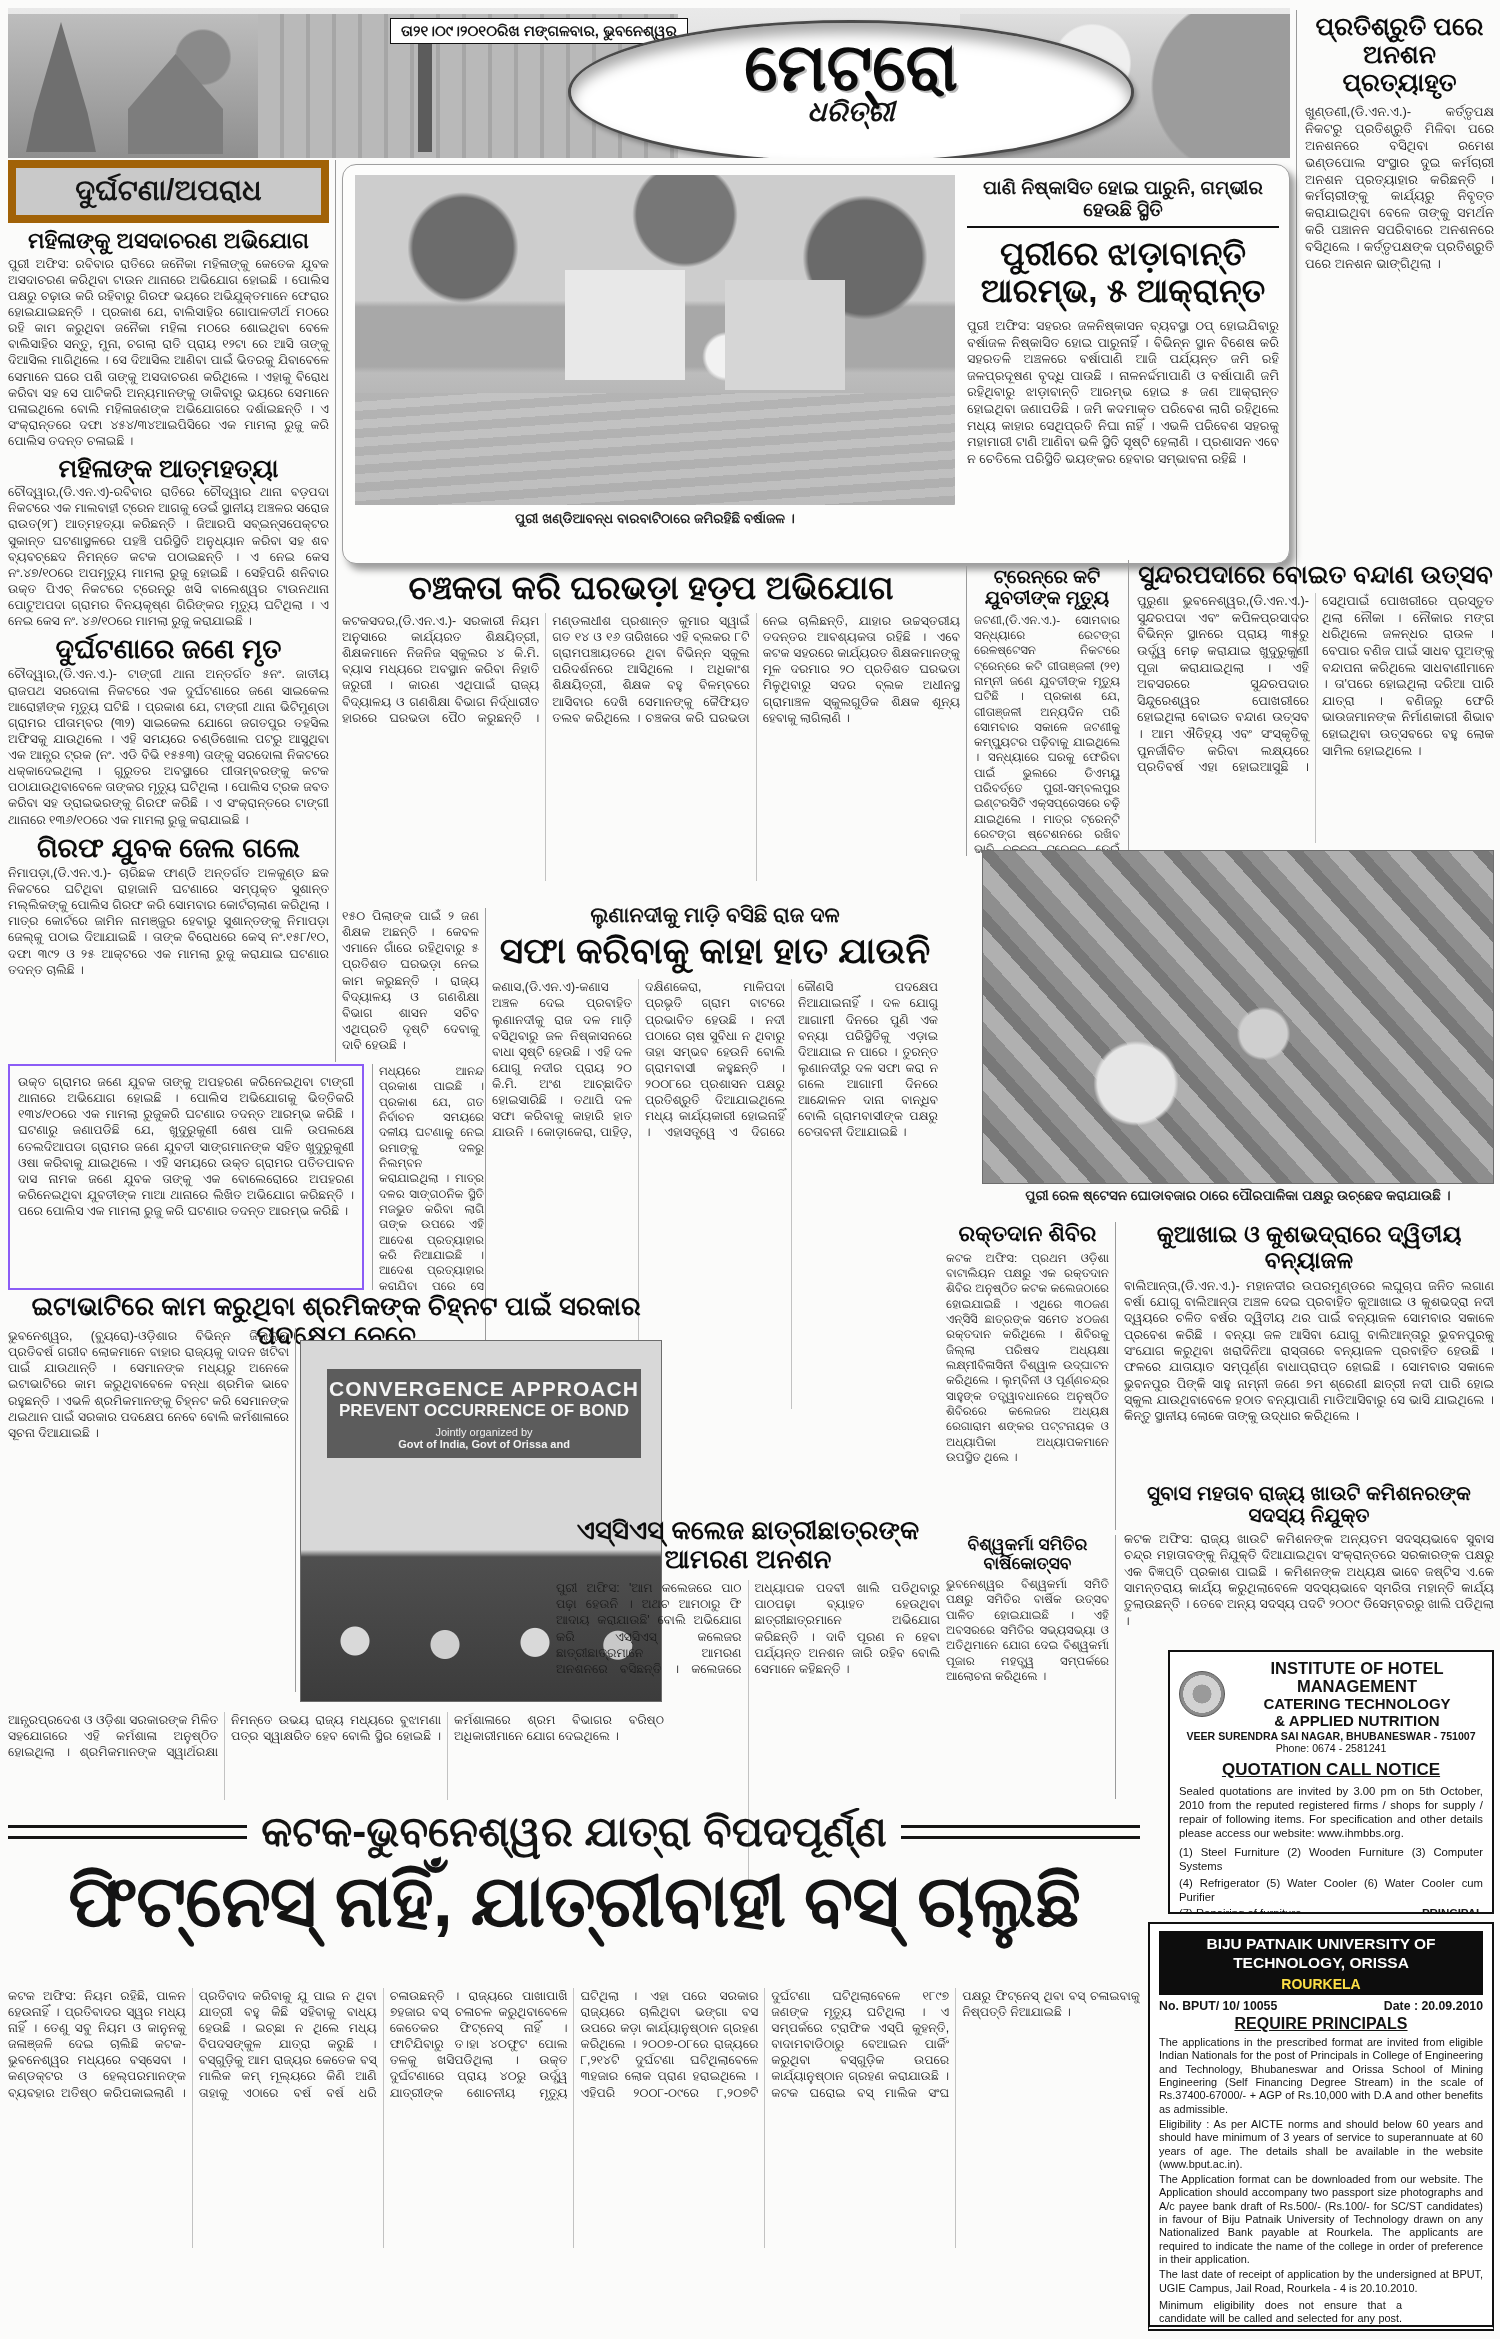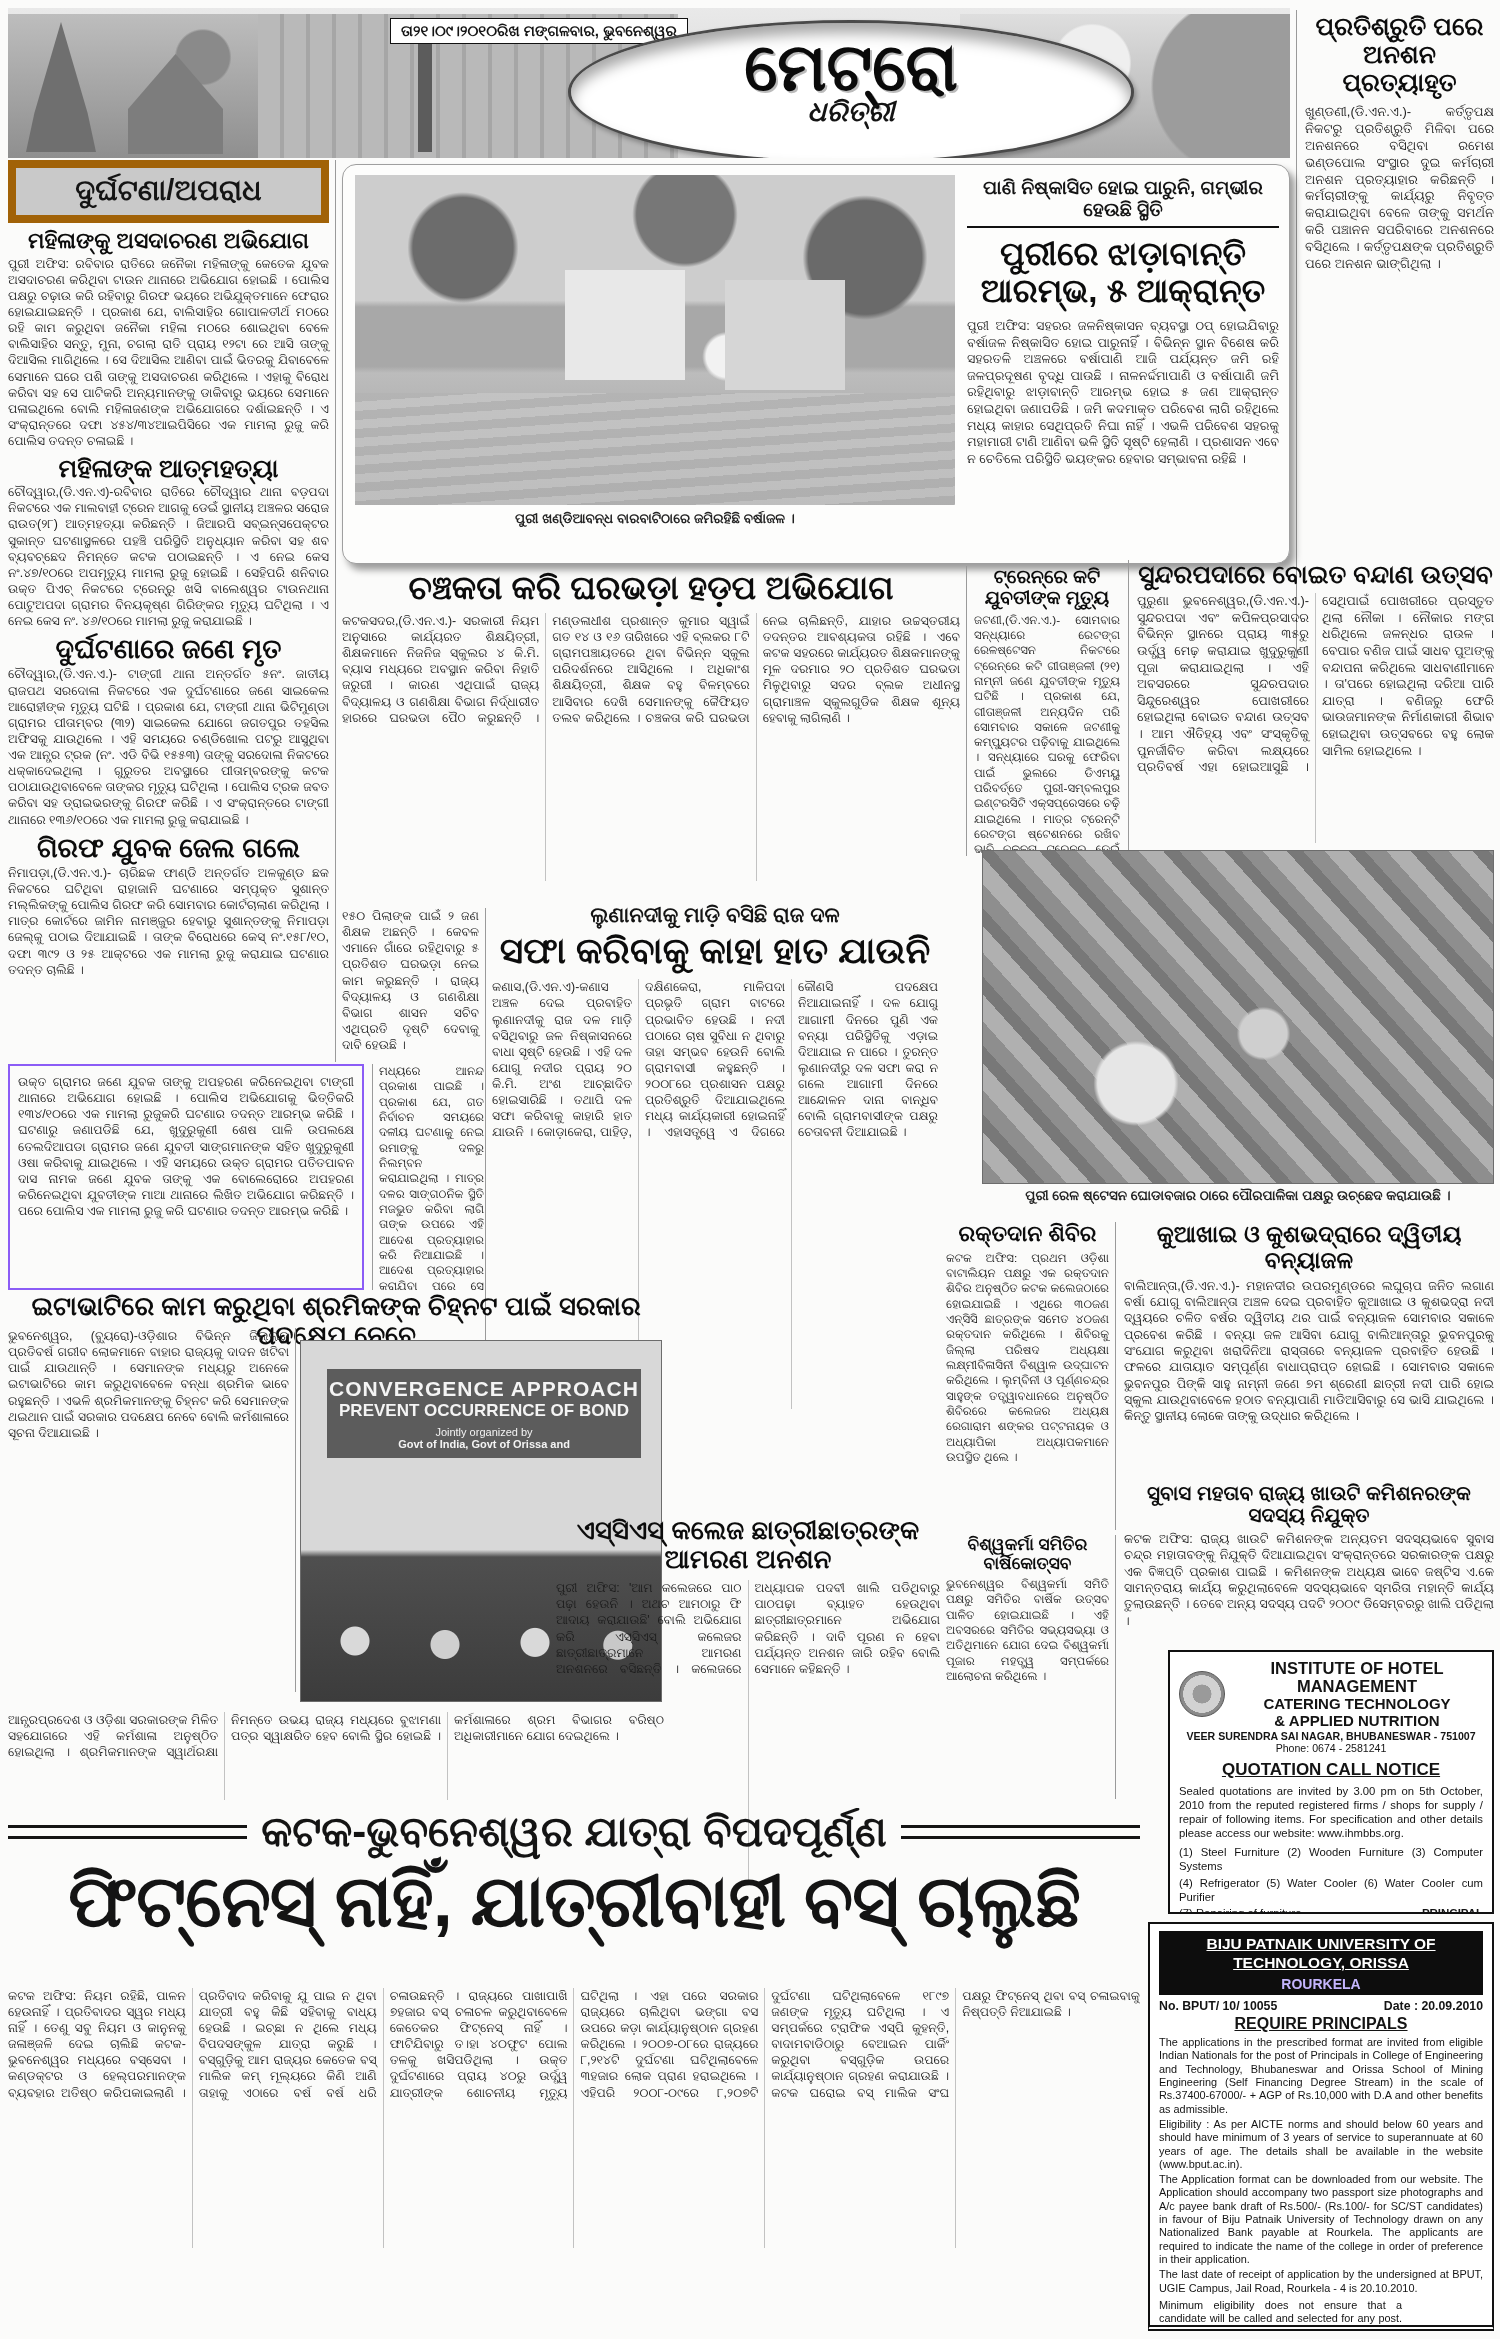--- a/index.html
+++ b/index.html
@@ -92,22 +92,22 @@
   
   .ad{background:#fff;border:2px solid #101010;padding:7px 9px;}
   .ad-title{font-weight:bold;text-align:center;line-height:1.12;}
   .ad small{display:block;text-align:center;}
   .ihm-head{display:flex;align-items:center;gap:6px;}
   .emblem{flex:0 0 44px;width:44px;height:44px;border-radius:50%;
       background:radial-gradient(circle,#9a9a9a 0 30%,#d2d2d2 31% 60%,#8a8a8a 61%);border:1px solid #555;}
   .q-title{font-size:17px;font-weight:bold;text-align:center;text-decoration:underline;margin:6px 0 4px;}
   .ad p{margin:3px 0;font-size:11.3px;line-height:1.25;text-align:justify;}
   .principal{text-align:right;font-weight:bold;font-size:11.5px;}
-  .bput-head{background:#0d0d0d;color:#fff;text-align:center;font-weight:bold;font-size:15.5px;line-height:1.2;padding:4px 2px;text-decoration:underline;}
-  .bput-sub{background:#0d0d0d;color:#c4b5fd;text-align:center;font-weight:bold;font-size:14px;padding:0 0 3px;}
+  .bput-head{background:#0d0d0d;color:#fff;text-align:center;font-weight:bold;font-size:15.5px;line-height:1.2;padding:4px 2px;}
+  .bput-sub{background:#0d0d0d;color:#fde047;text-align:center;font-weight:bold;font-size:14px;padding:0 0 3px;}
   .bput-ref{display:flex;justify-content:space-between;font-weight:bold;font-size:12.3px;margin:4px 0 2px;}
   .bput-title{text-align:center;font-weight:bold;font-size:16px;text-decoration:underline;margin:2px 0 3px;}
   .bput p{margin:2px 0;font-size:10.9px;line-height:1.22;text-align:justify;}
   .sign{ text-align:right;font-weight:bold;font-size:12px;line-height:1.1;}
 
   
   .kicker-row{display:flex;align-items:center;gap:14px;}
   .kicker-rule{flex:1;height:8px;border-top:3px solid #141414;border-bottom:3px solid #141414;}
   .kicker-big{font-size:42px;font-weight:bold;white-space:nowrap;}
   .mega-headline{font-size:72px;font-weight:bold;text-align:center;line-height:1.05;margin-top:8px;letter-spacing:-1px;}

